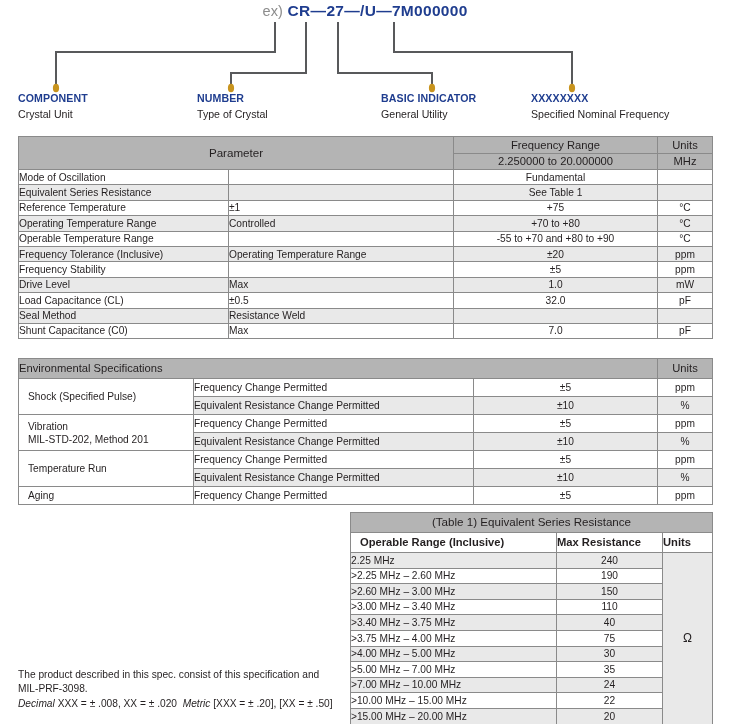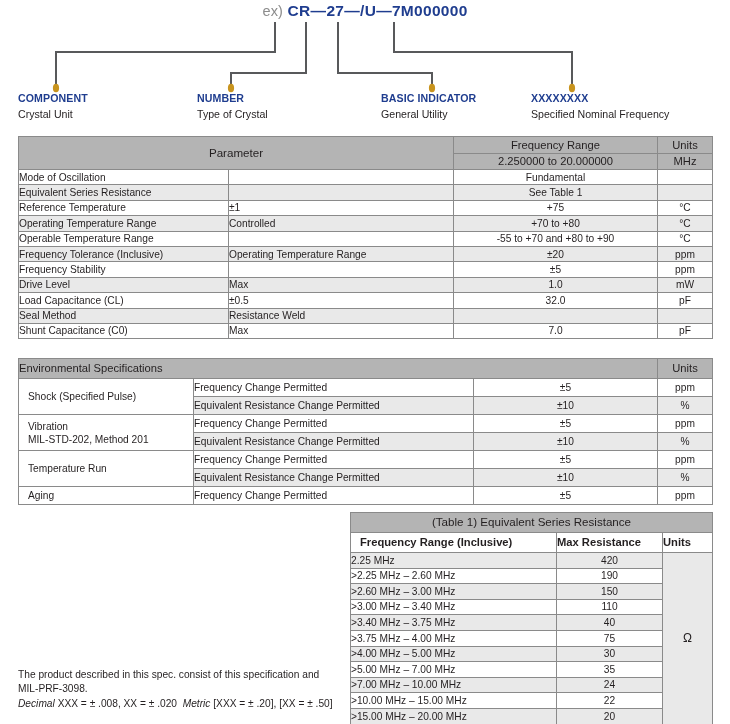--- a/index.html
+++ b/index.html
@@ -368,29 +368,29 @@
   <colgroup>
     <col class="c-freq">
       <col class="c-res">
       <col class="c-unit">
   </colgroup>
   <thead>
     <tr>
       <th class="hdr esr-title" colspan="3">(Table 1) Equivalent Series Resistance</th>
     </tr>
     <tr>
-      <th class="esr-colhdr lft">Frequency Range (Inclusive)</th>
+      <th class="esr-colhdr lft">Operable Range (Inclusive)</th>
       <th class="esr-colhdr">Max Resistance</th>
       <th class="esr-colhdr">Units</th>
     </tr>
   </thead>
   <tbody id="esr-body">
       <tr class="esr-row">
         <td class="l shade">2.25 MHz</td>
-        <td class="c shade">420</td>
+        <td class="c shade">240</td>
         <td class="esr-unit-cell" rowspan="11">Ω</td>
       </tr>
       <tr class="esr-row">
         <td class="l plain">&gt;2.25 MHz – 2.60 MHz</td>
         <td class="c plain">190</td>
       </tr>
       <tr class="esr-row">
         <td class="l shade">&gt;2.60 MHz – 3.00 MHz</td>
         <td class="c shade">150</td>
       </tr>

